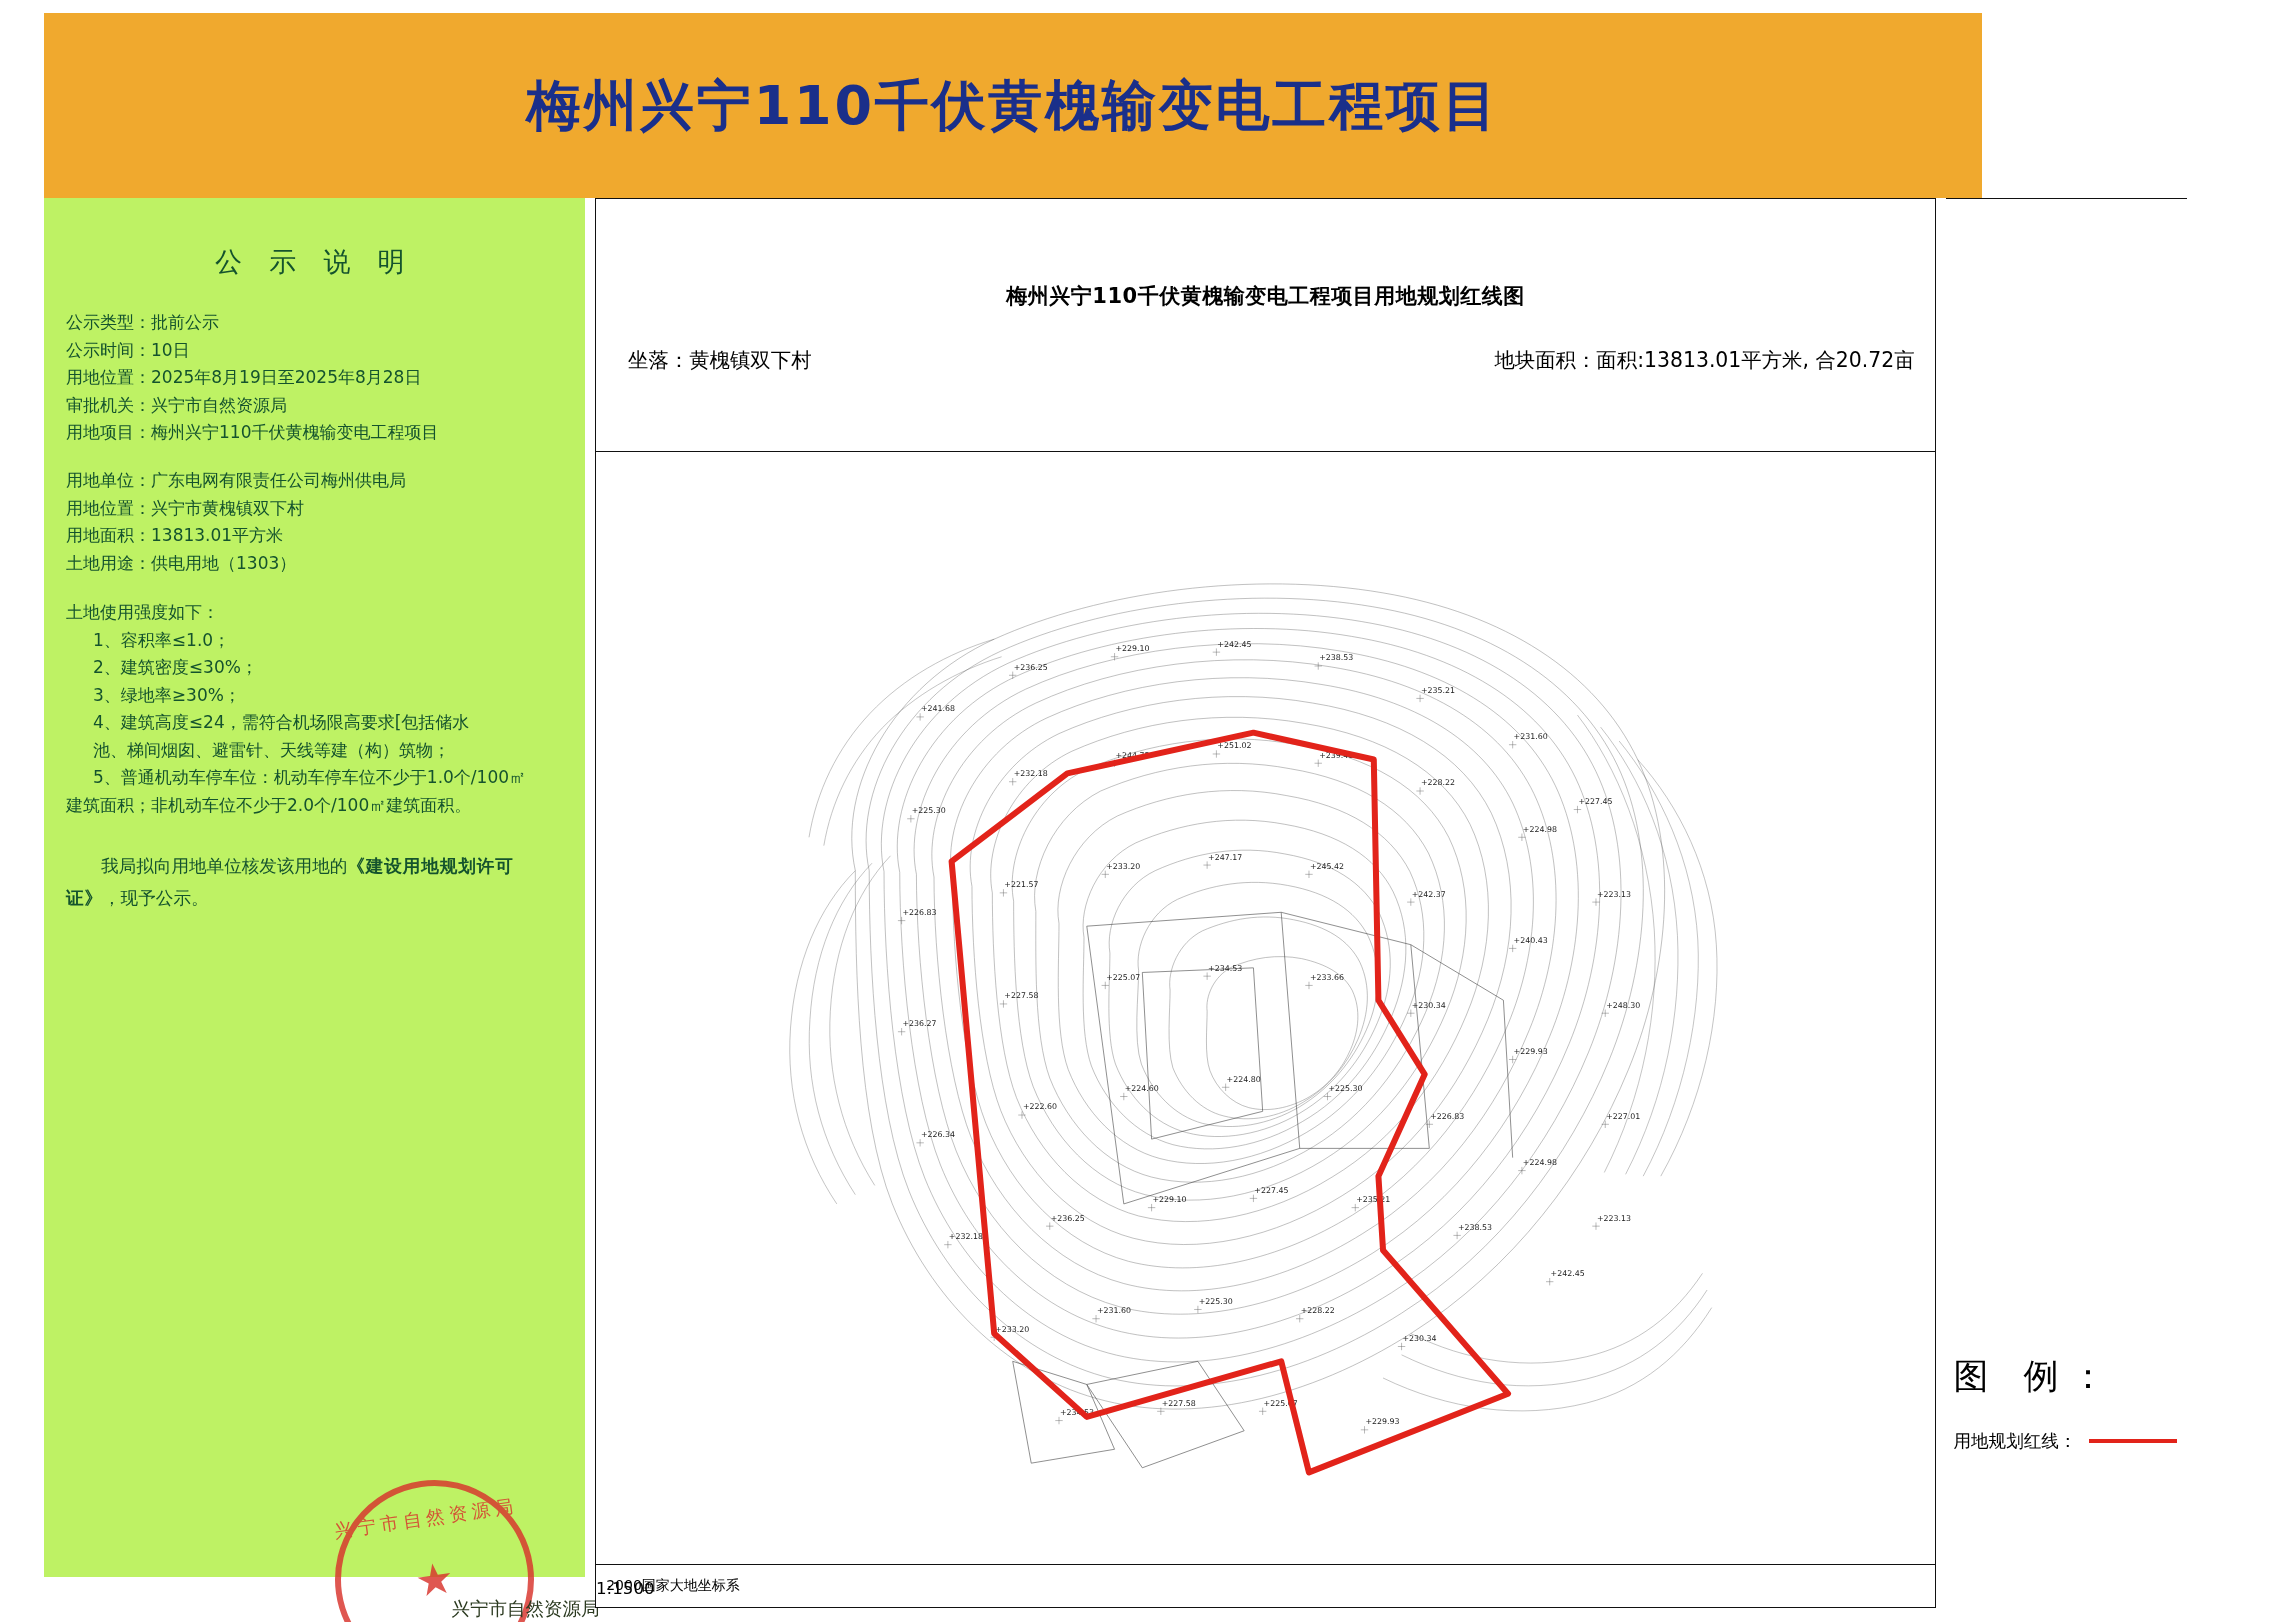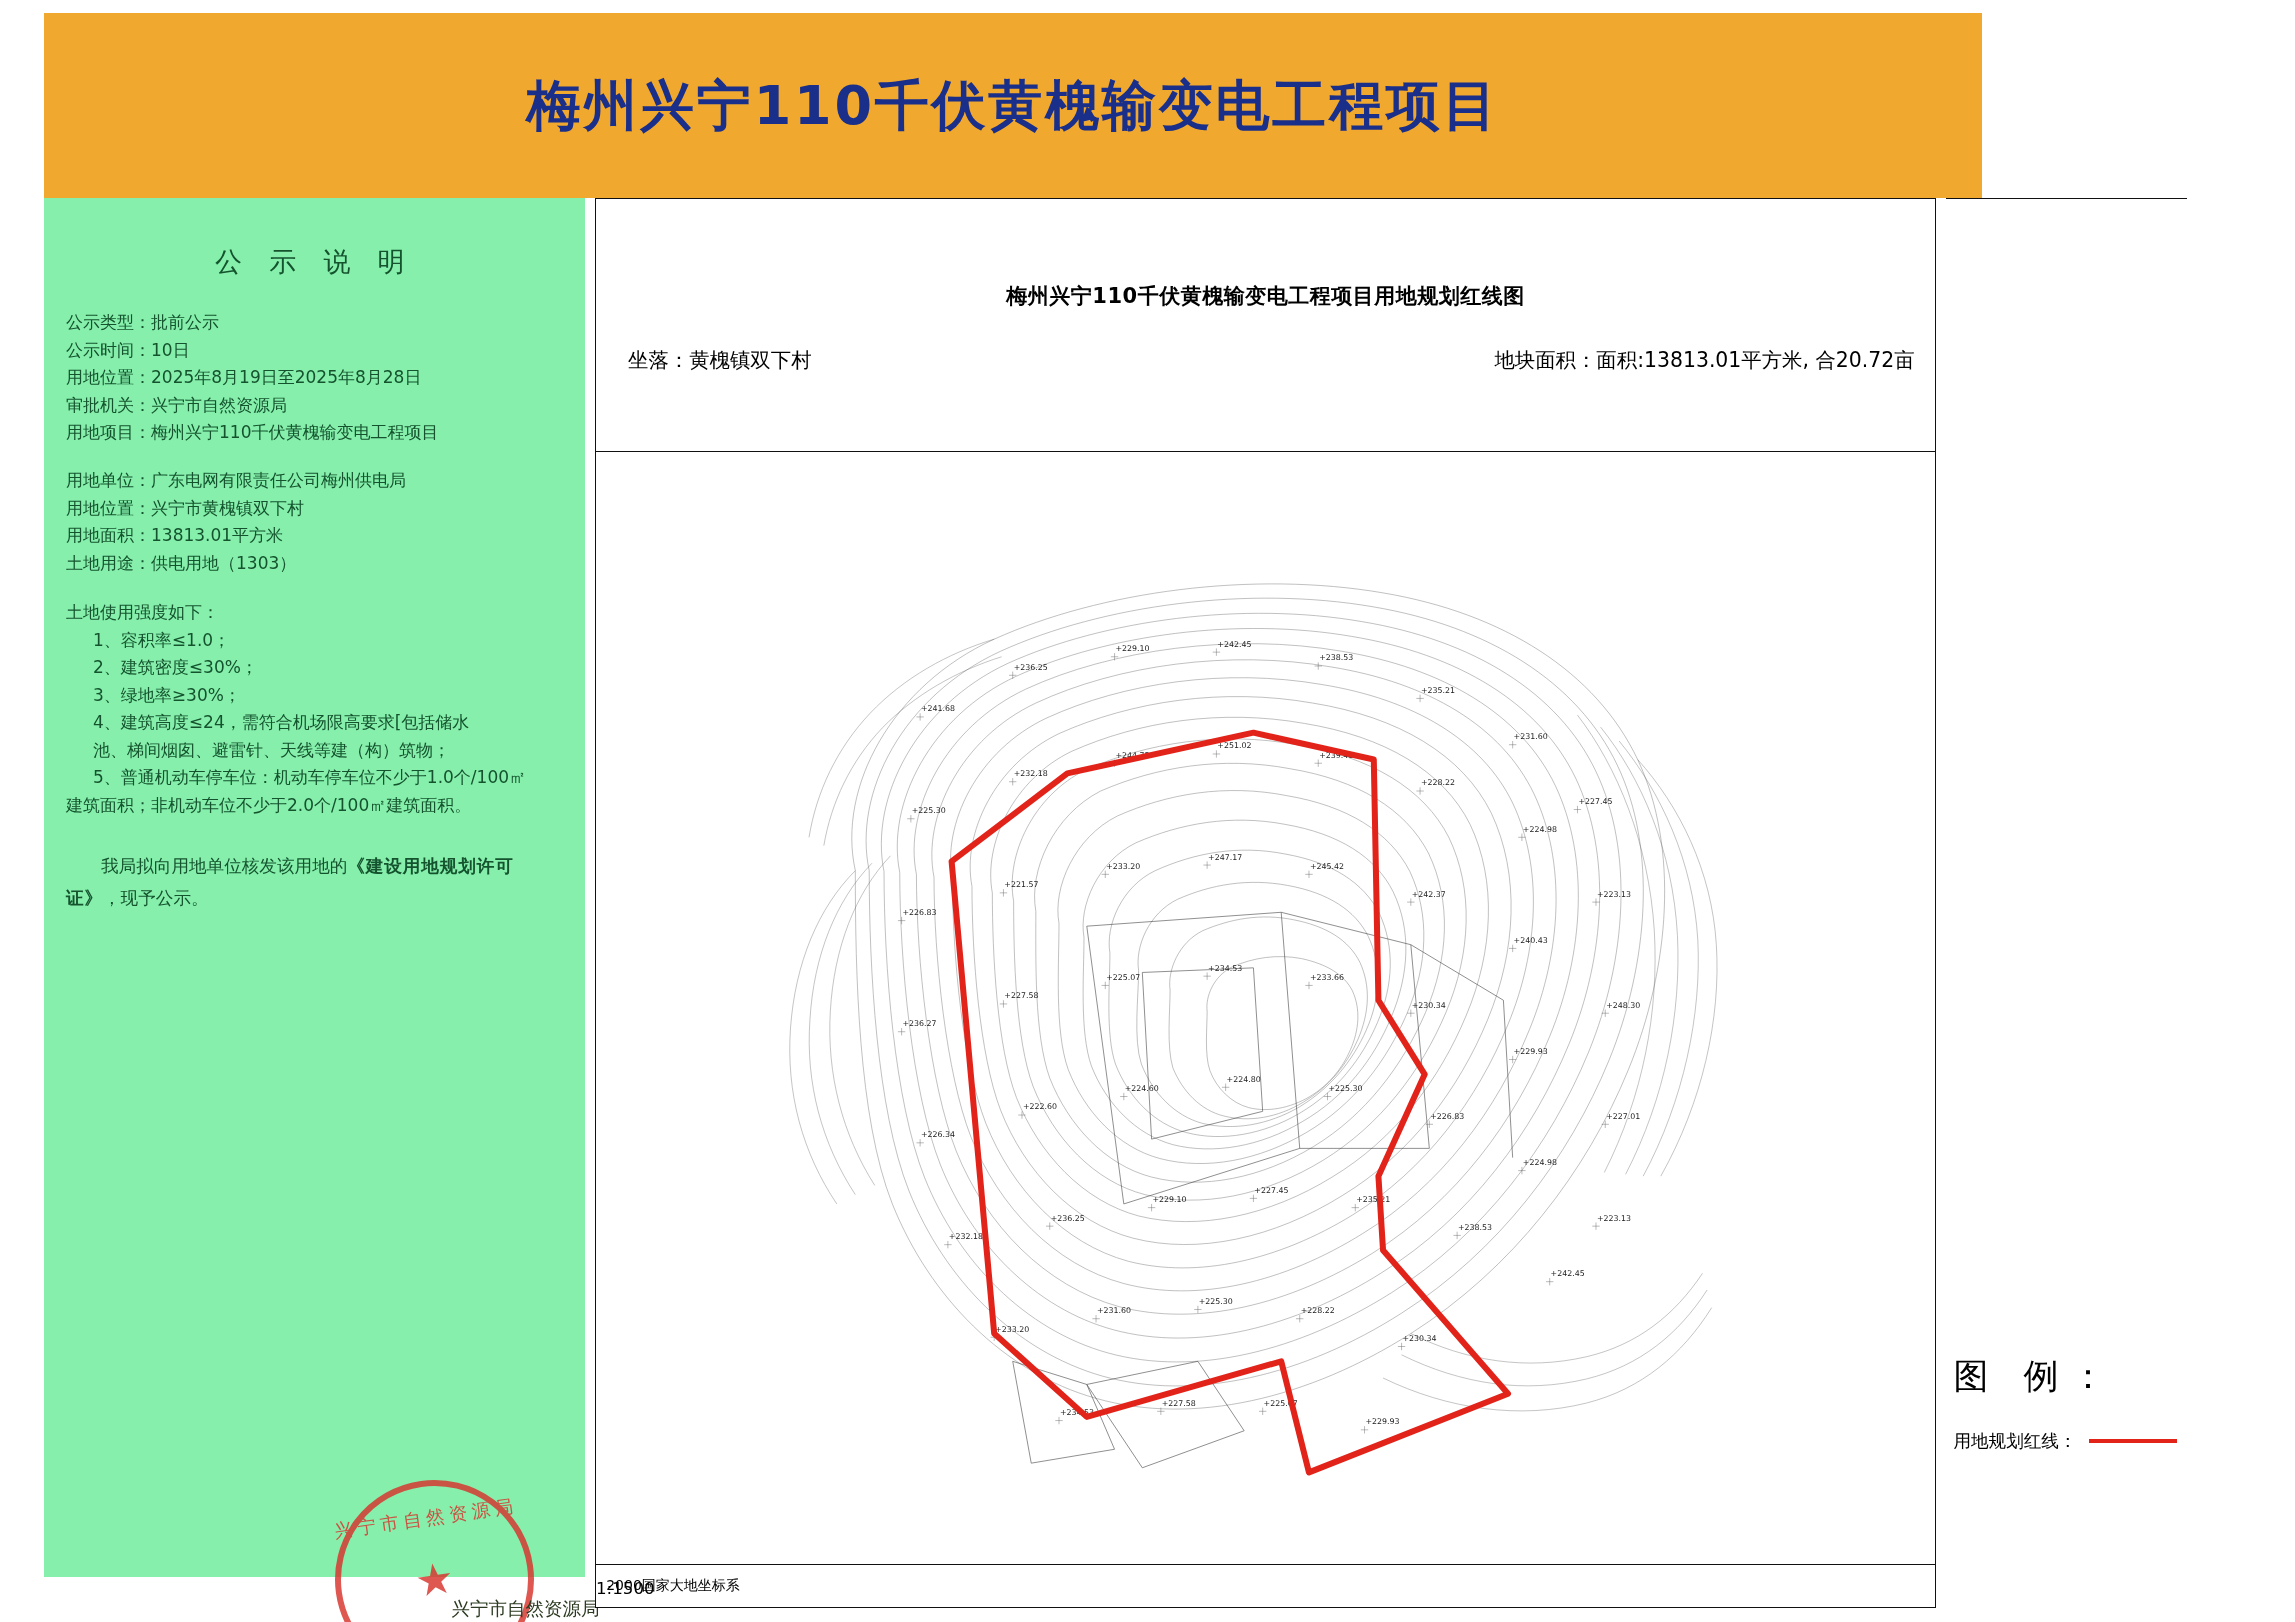--- a/index.html
+++ b/index.html
@@ -41,21 +41,21 @@
     white-space: nowrap;
   }
 
   
   .leftpanel {
     position: absolute;
     left: 44px;
     top: 198px;
     width: 541px;
     height: 1379px;
-    background: #86efac;
+    background: #bef264;
     box-sizing: border-box;
   }
   .panel-title {
     text-align: center;
     margin-top: 46px;
     font-family: "DejaVu Sans", sans-serif;
     font-size: 27px;
     letter-spacing: 9.3px;
     color: #14532d;
     font-weight: 500;

